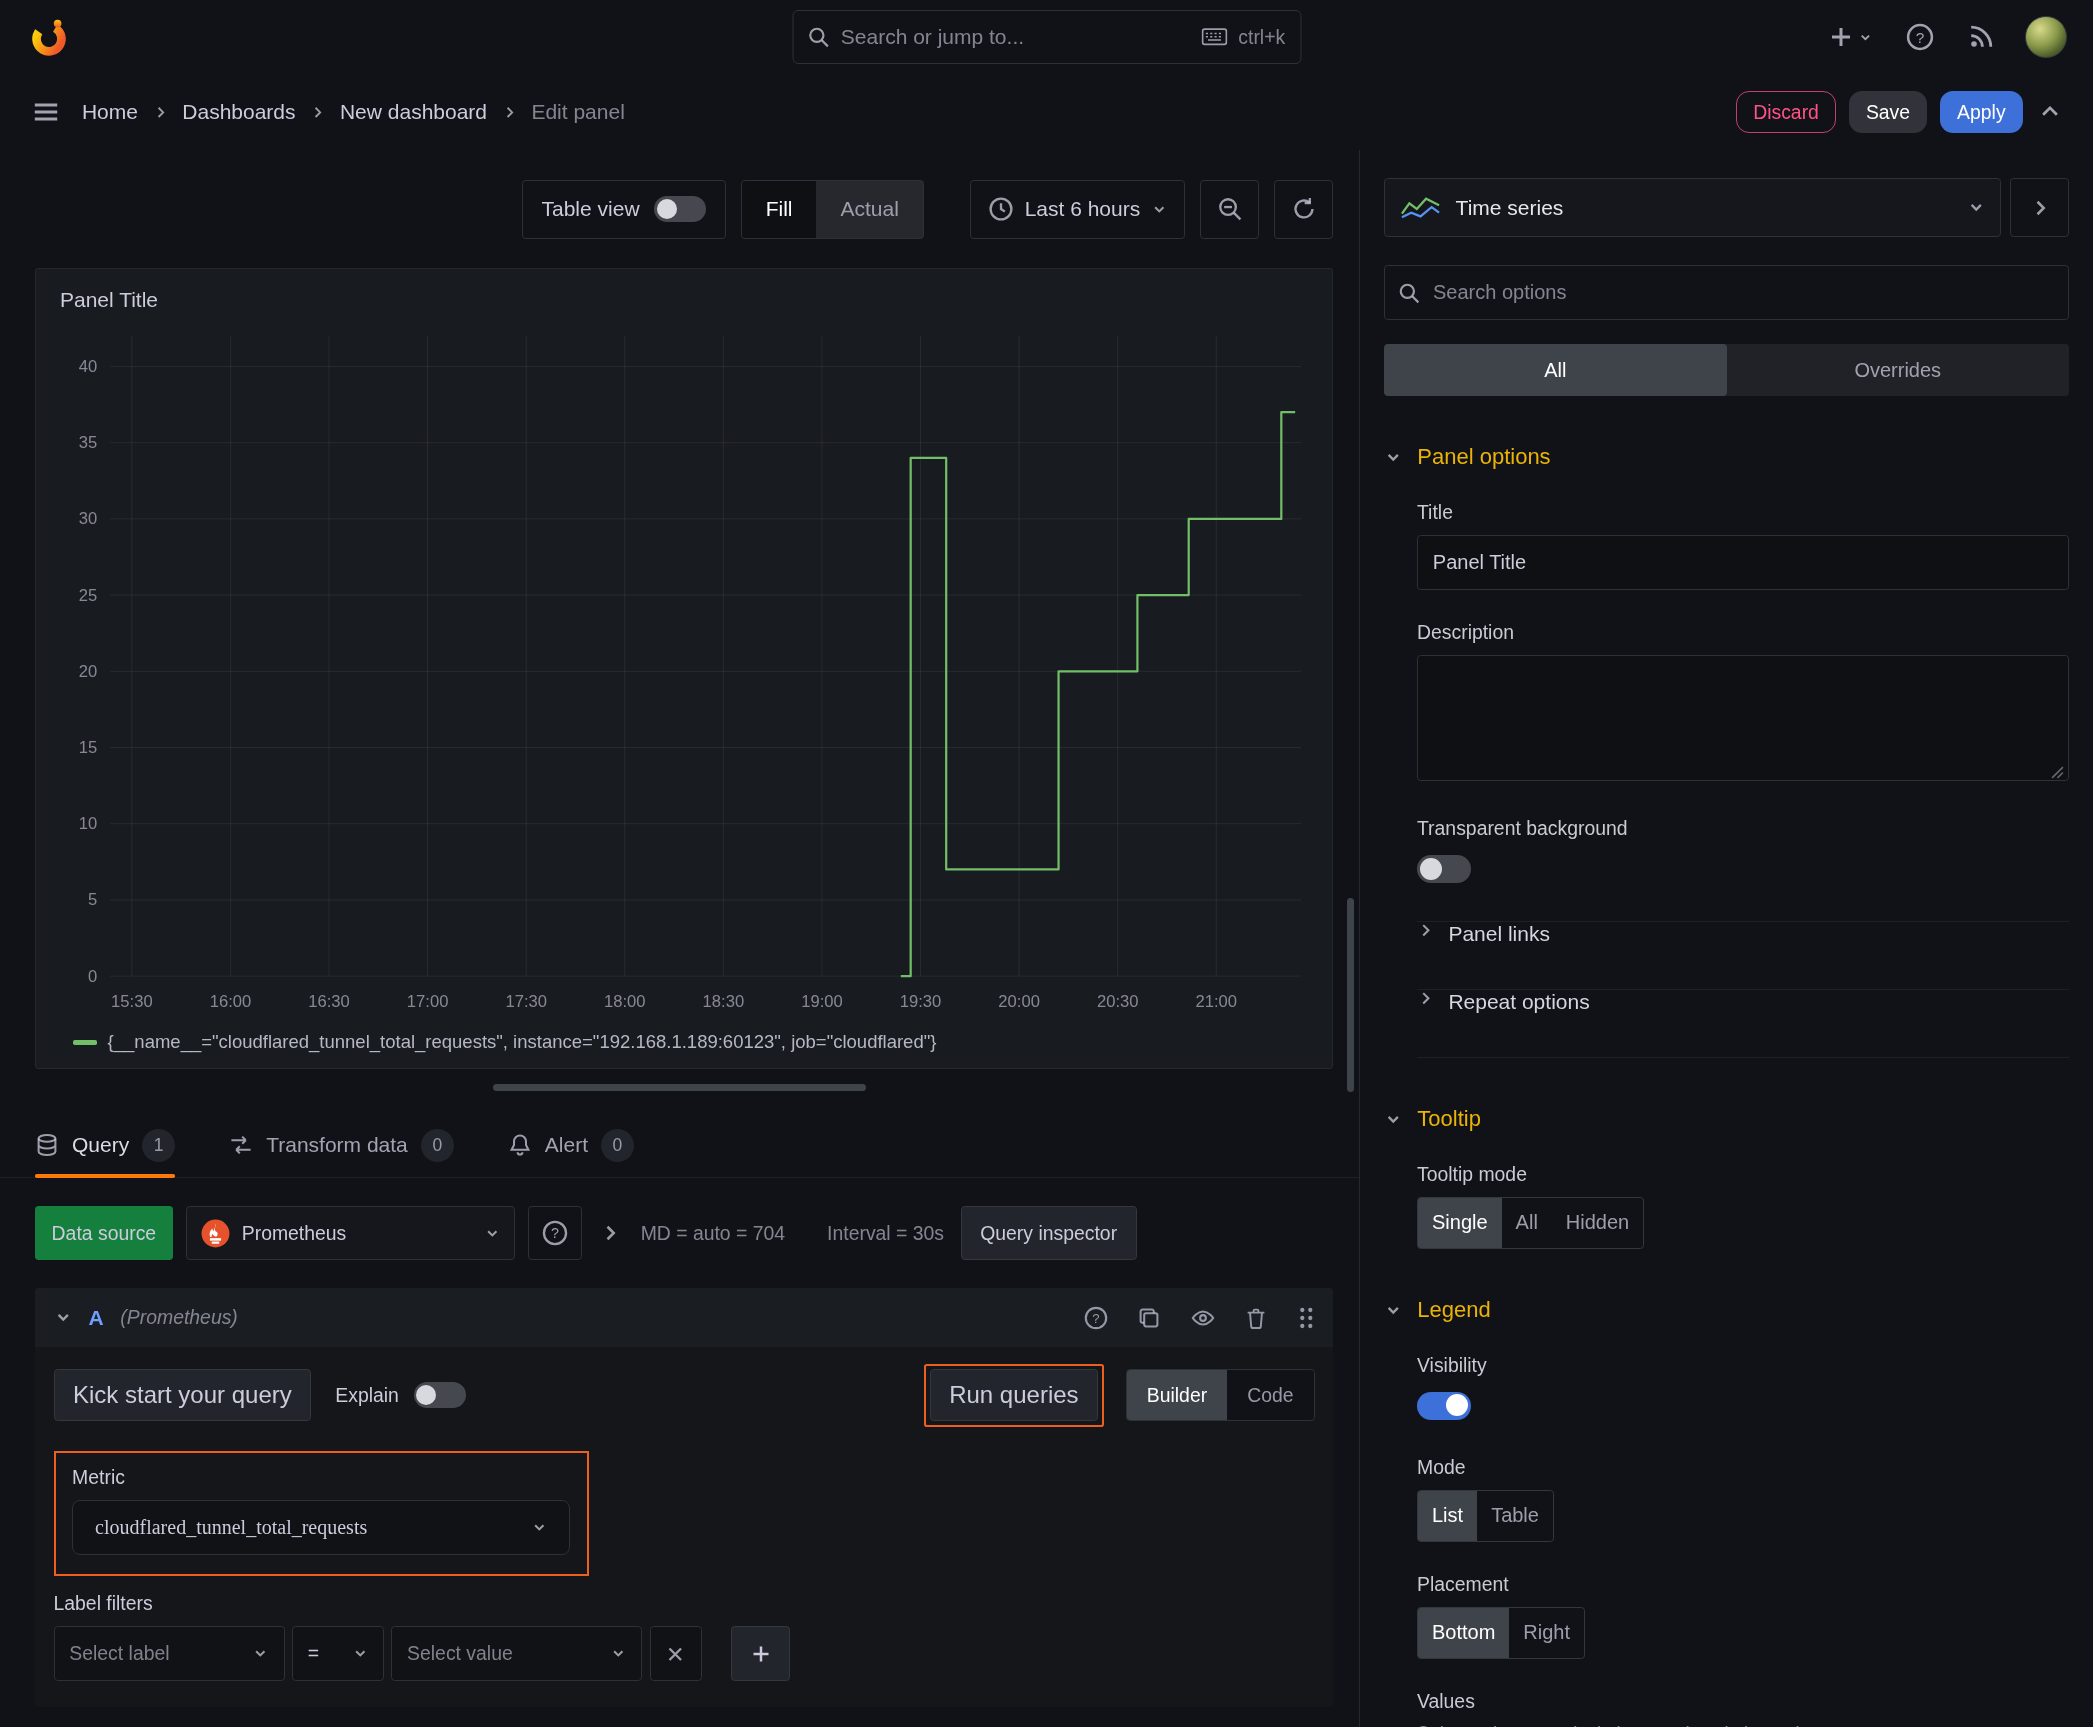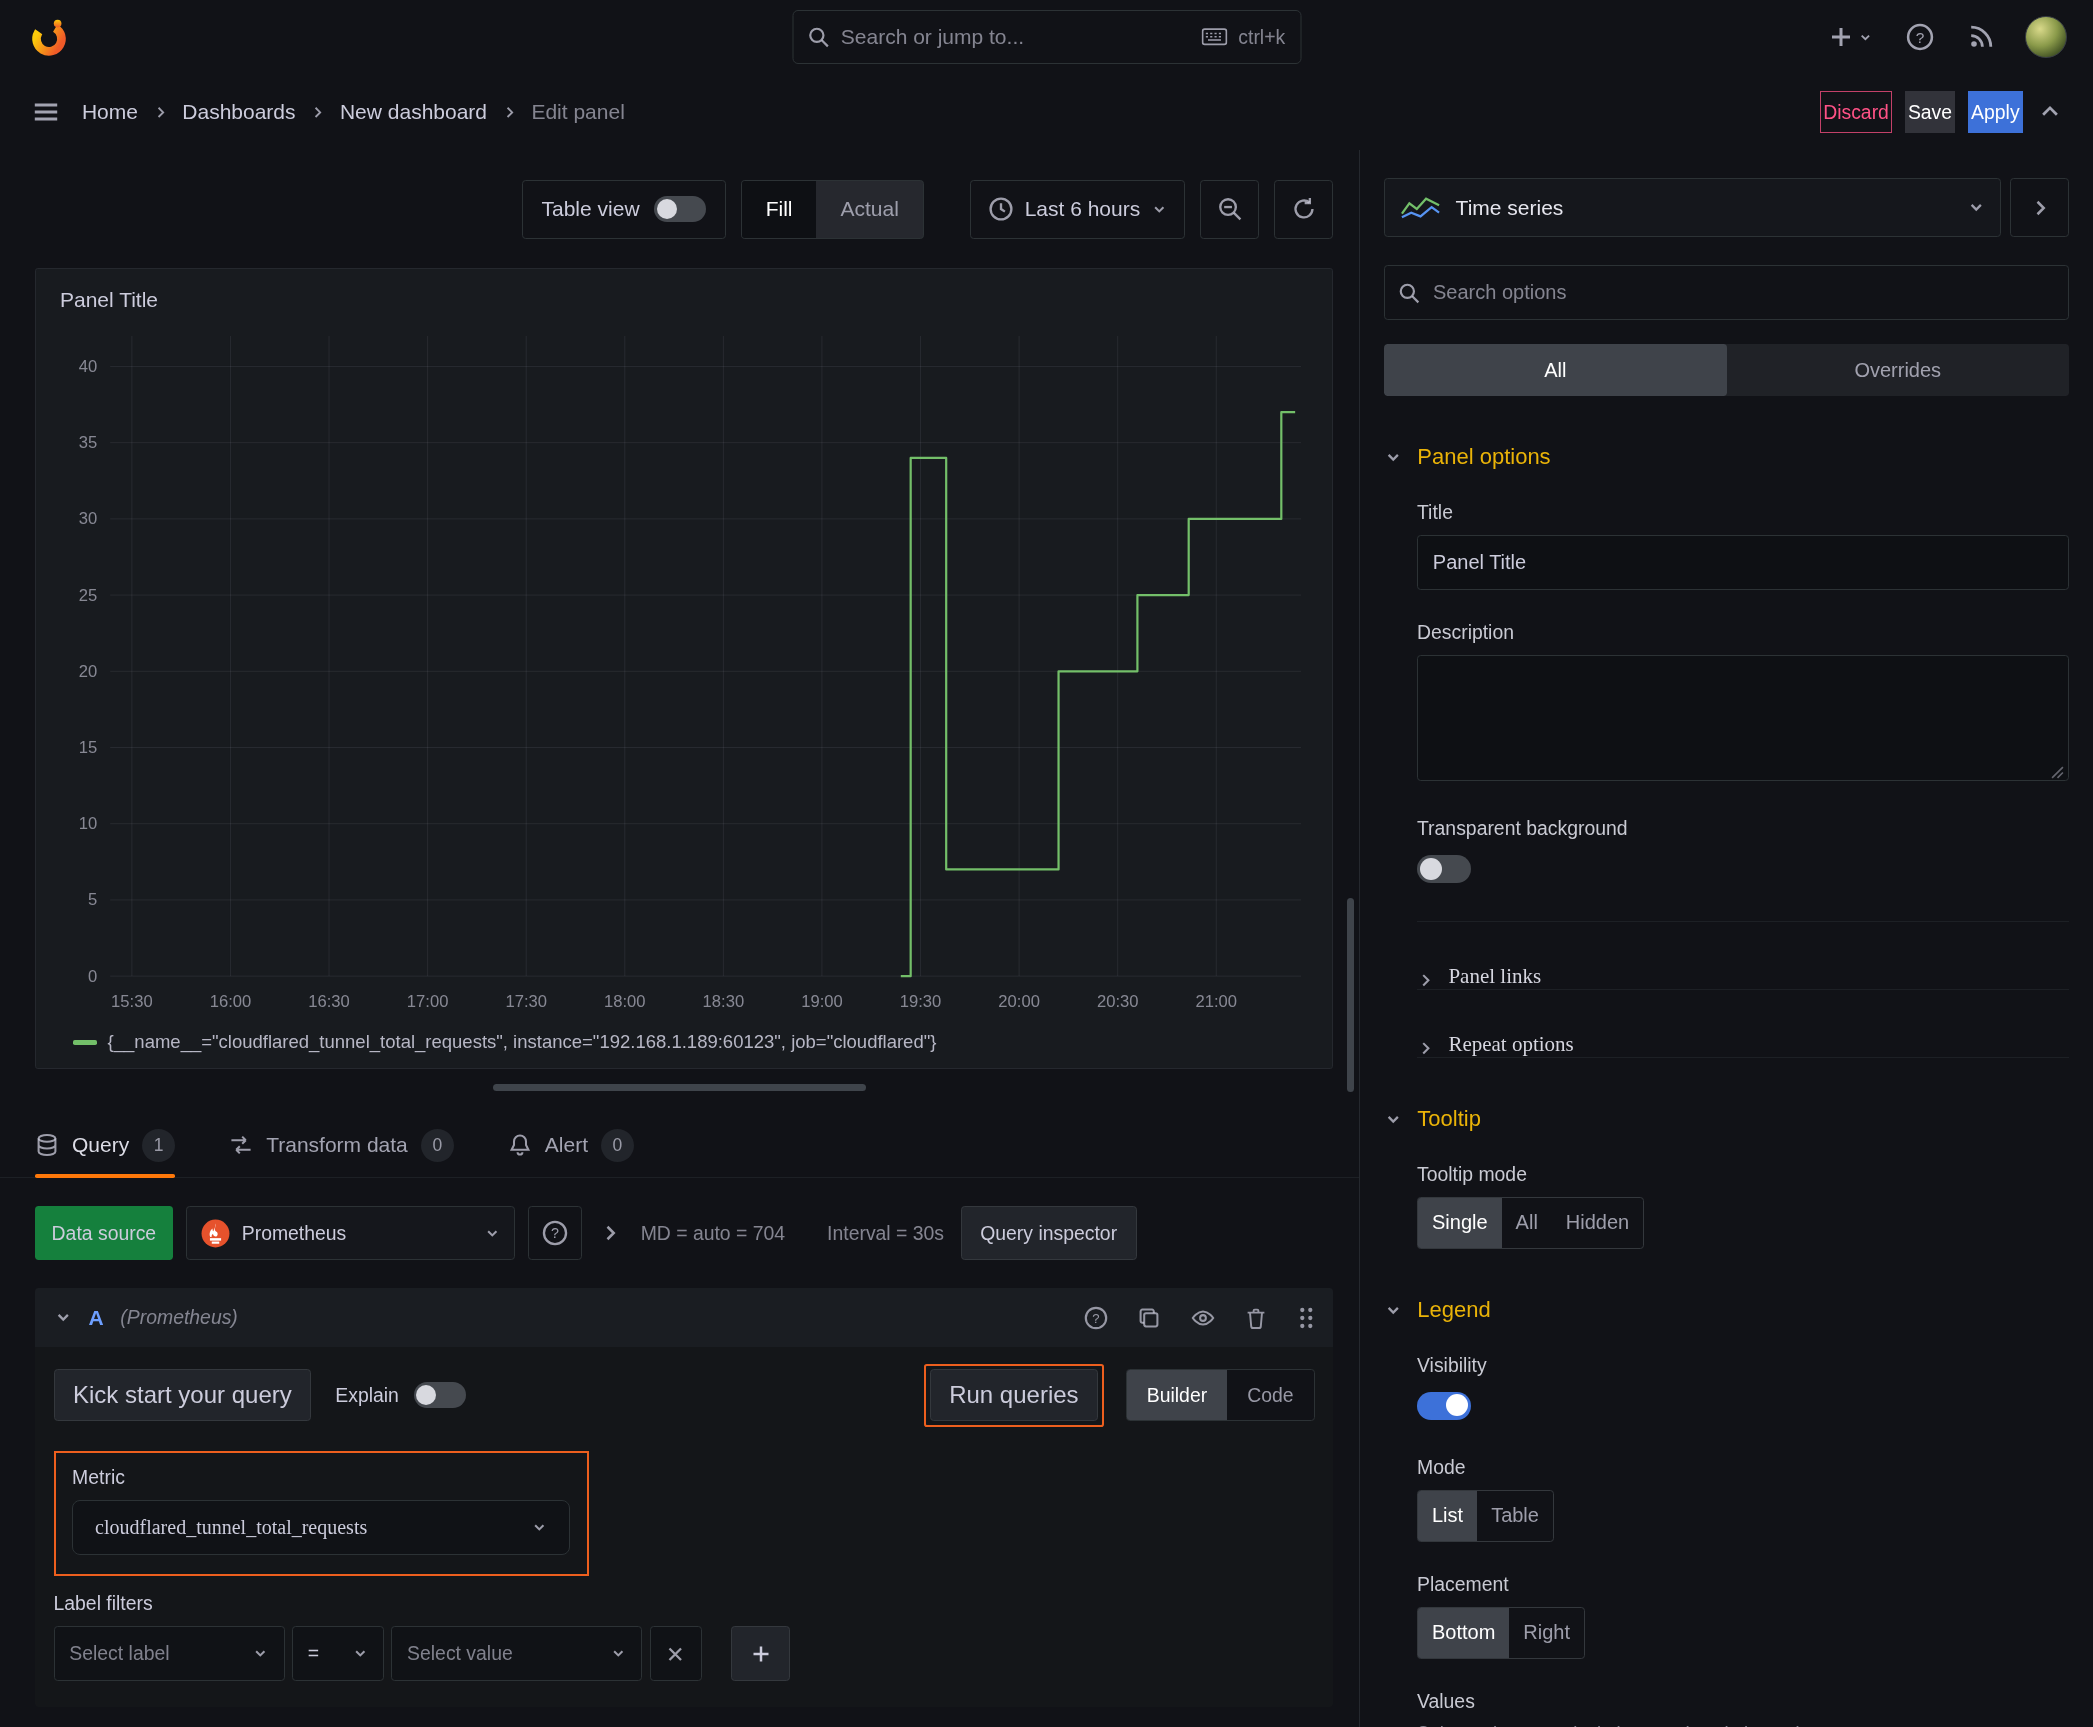--- a/index.html
+++ b/index.html
@@ -26,21 +26,21 @@
   .iconbtn { background: none; border: none; color: rgba(204,204,220,.78); display: flex; align-items: center; gap: 4.6px; padding: 3.7px; }
   .avatar { width: 42px; height: 42px; border-radius: 50%; border: 0.9px solid #3a3f45;
     background: radial-gradient(circle at 35% 30%, #d9d98a, #8a9a4a 45%, #4a5a28 75%, #2e3a18); cursor: pointer; }
 
   
   .crumbbar { height: 76px; display: flex; align-items: center; padding: 0 28px; gap: 18.5px; }
   .crumbs { display: flex; align-items: center; gap: 14.8px; font-size: 21px; }
   .crumb { color: #ccccdc; cursor: pointer; }
   .crumb.current { color: rgba(204,204,220,.62); cursor: default; }
   .actions { margin-left: auto; display: flex; gap: 13px; align-items: center; }
-  .btn { height: 42px; padding: 0 2px; border-radius: 0; font-size: 19.4px; display: flex; align-items: center; border: 0.9px solid transparent; }
+  .btn { height: 42px; padding: 0 16px; border-radius: 13px; font-size: 19.4px; display: flex; align-items: center; border: 0.9px solid transparent; }
   .btn-discard { background: transparent; border-color: rgba(255,82,134,.75); color: #ff5286; }
   .btn-save { background: rgba(204,204,220,.18); color: #fff; }
   .btn-apply { background: #3d71d9; color: #fff; }
 
   
   .content { display: flex; height: 1578px; }
   .left { width: 1359px; position: relative; }
   .sidebar { flex: 1; border-left: 0.9px solid #25282e; padding: 28px 24px 0; overflow: hidden; }
 
   
@@ -131,21 +131,21 @@
   .ta-grip { position: absolute; right: 5.5px; bottom: 7.4px; color: rgba(204,204,220,.45); }
   .toggle-row { margin-top: 14.8px; }
   .toggle { width: 54px; height: 28px; border-radius: 14.8px; background: #45494f; position: relative; cursor: pointer; display: inline-block; }
   .toggle::after { content: ""; width: 22px; height: 22px; border-radius: 50%; background: #d8d9df; position: absolute; top: 2.8px; left: 2.8px; }
   .toggle.on { background: #3d71d9; }
   .toggle.on::after { left: auto; right: 2.8px; background: #fff; }
   .toggle.sm { width: 52px; height: 26px; }
   .toggle.sm::after { width: 20px; height: 20px; }
 
   .collapse-group { margin-top: 33px; border-bottom: 0.9px solid #1d2025; }
-  .collapsible { height: 68px; display: flex; align-items: flex-end; gap: 14.8px; font-size: 21px; color: #d6d6e0; border-top: 0.9px solid #1d2025; cursor: pointer; font-family: Liberation Serif, serif; }
+  .collapsible { height: 68px; display: flex; align-items: flex-start; gap: 14.8px; font-size: 21px; color: #d6d6e0; border-top: 0.9px solid #1d2025; cursor: pointer; }
 
   .seg { margin-top: 11px; display: inline-flex; border: 0.9px solid #34383d; border-radius: 3.7px; overflow: hidden; background: #111217; }
   .seg .opt { padding: 0 14px; height: 50px; display: flex; align-items: center; font-size: 20px; color: rgba(204,204,220,.75); cursor: pointer; }
   .seg .opt.sel { background: #3f434a; color: #fff; }
   .hint { margin-top: 9.2px; font-size: 18.5px; color: rgba(204,204,220,.62); }
 </style>
 </head>
 <body>
 
 <div class="app">

